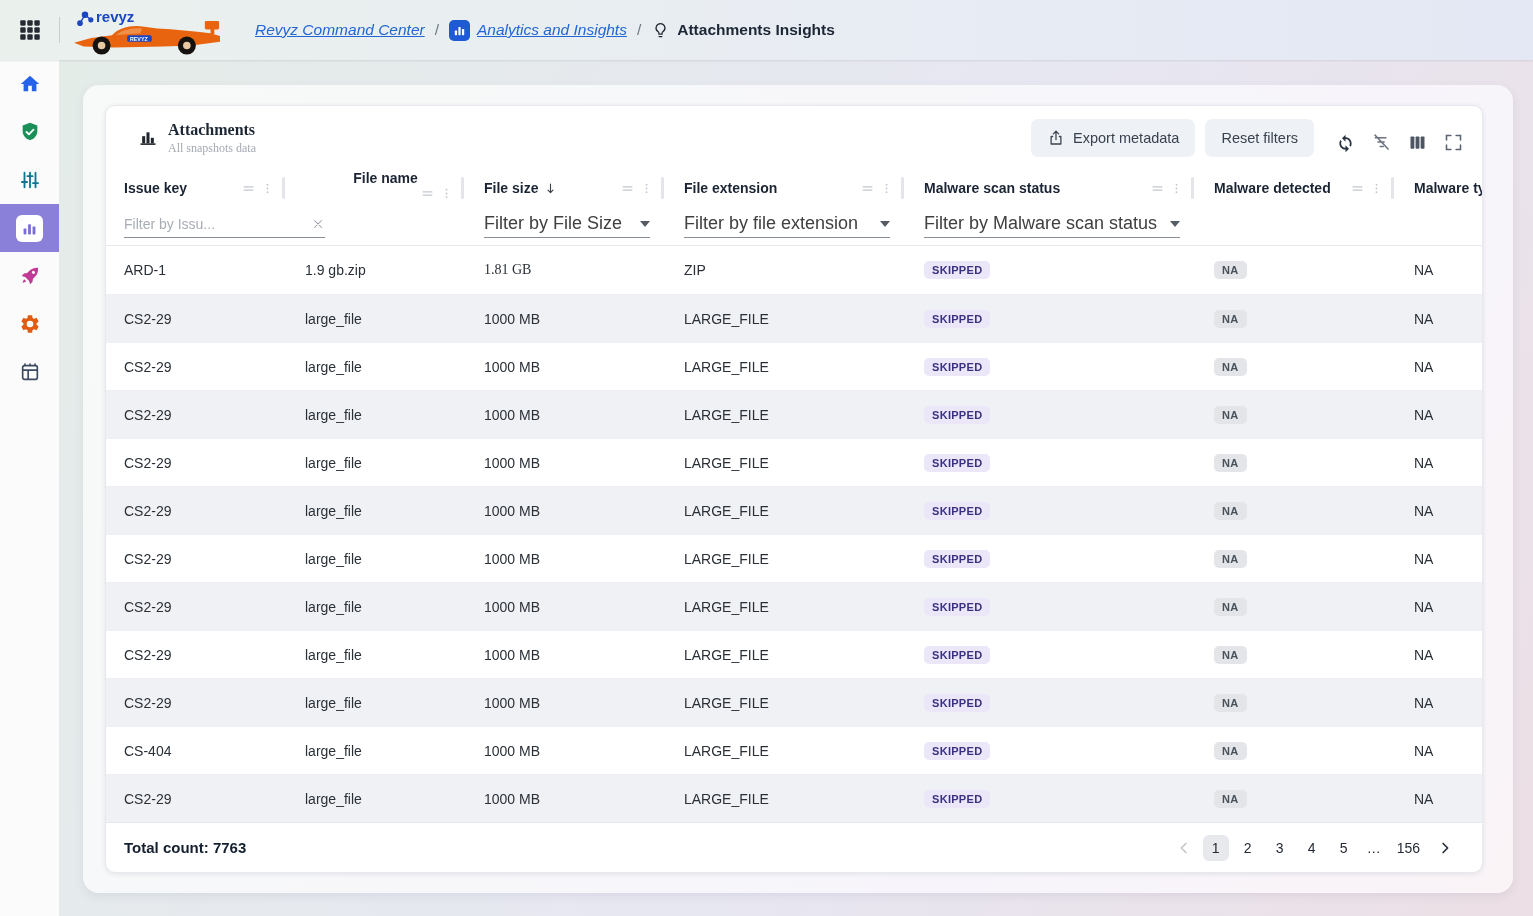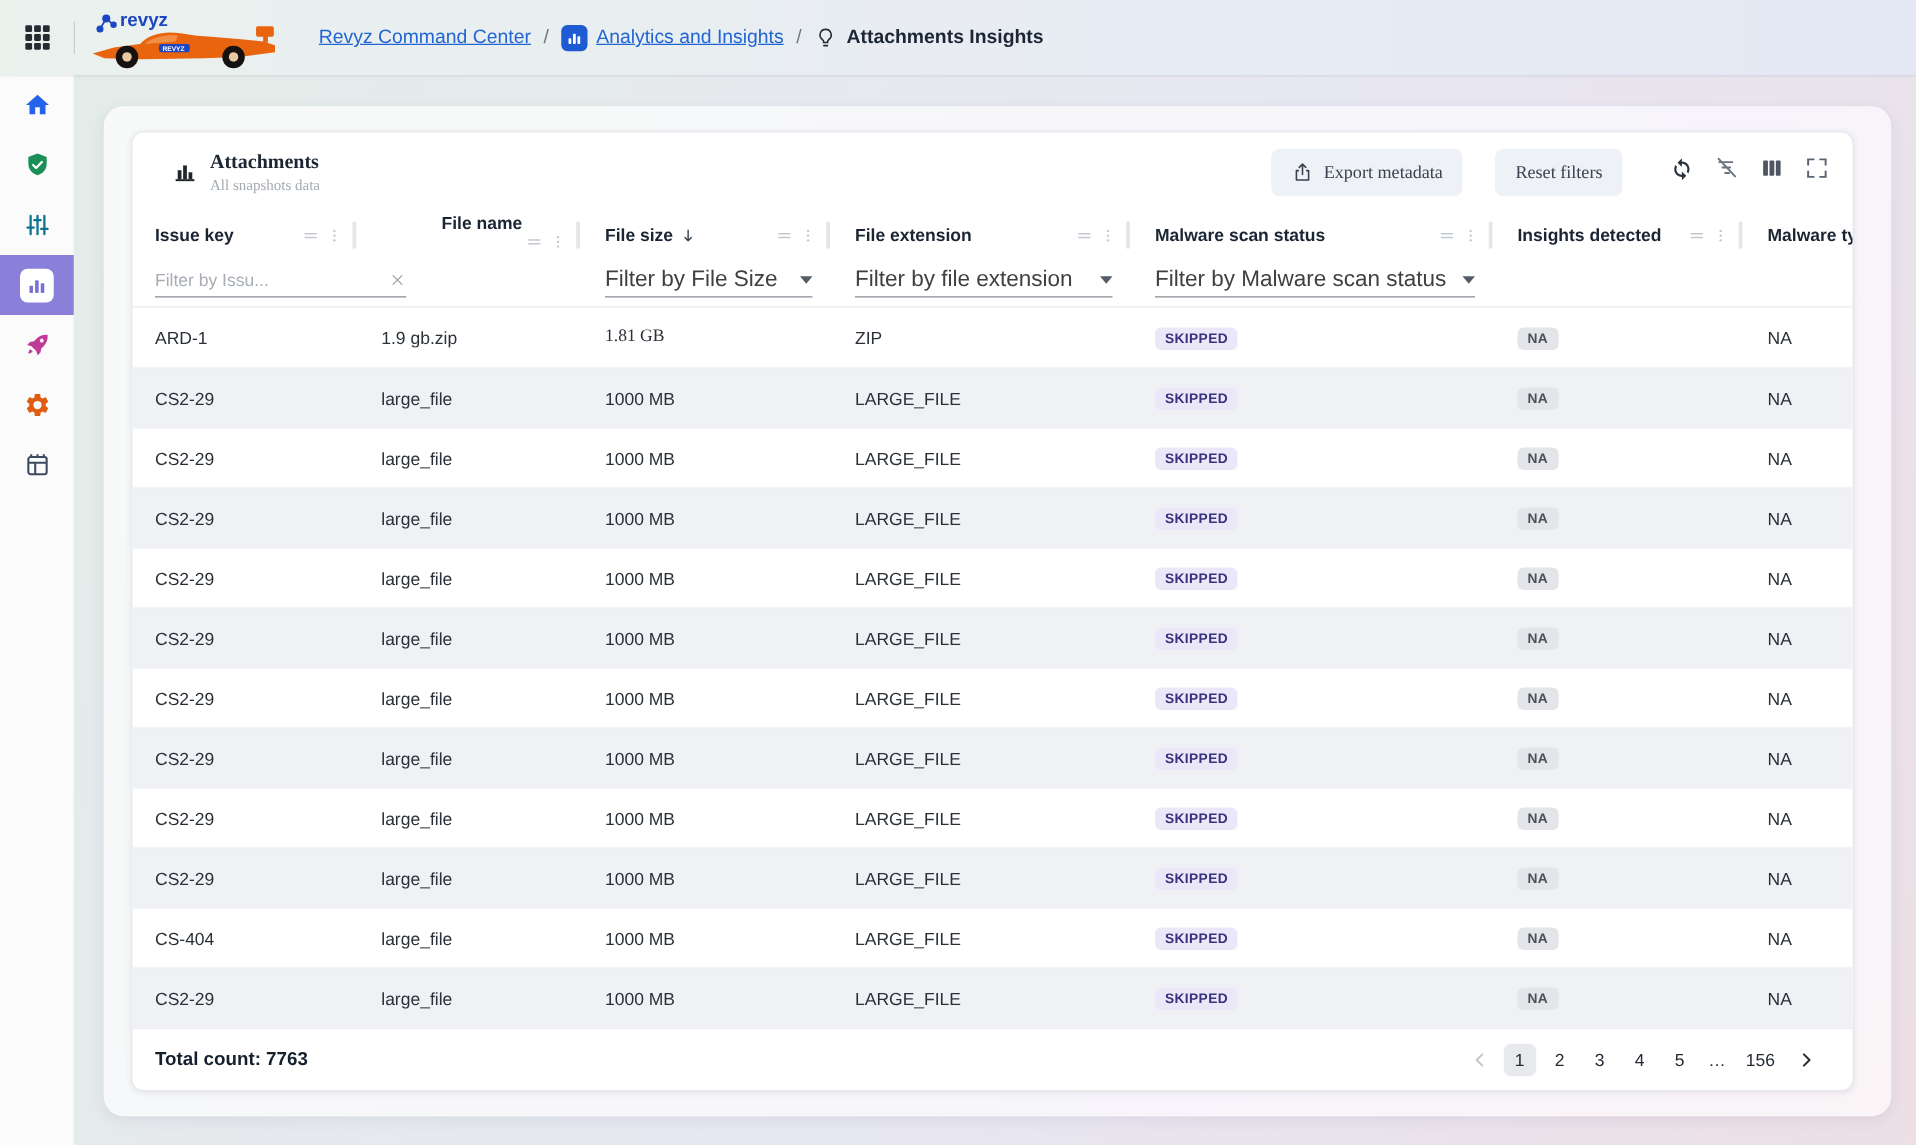--- a/index.html
+++ b/index.html
@@ -11,21 +11,21 @@
     background:linear-gradient(90deg,#eaf1ed 0%,#e8ecf3 55%,#e4e8f4 100%);
     box-shadow:0 1px 2px rgba(30,40,60,.10); display:flex; align-items:center; z-index:5; }
   .grid-btn { width:59px; height:60px; display:flex; align-items:center; justify-content:center;
     background:transparent; border:none; cursor:pointer; }
   .top-divider { width:1px; height:26px; background:#c7d0cc; }
   .logo-wrap { position:relative; width:165px; height:56px; margin-left:8px; cursor:pointer; }
   .logo-mol { position:absolute; left:7px; top:7px; }
   .logo-text { position:absolute; left:28px; top:6px; font-size:15px; font-weight:700; color:#1b45c2; }
   .logo-car { position:absolute; left:2px; top:18px; }
   .crumbs { display:flex; align-items:center; gap:10px; margin-left:22px; font-size:15.5px; }
-  .crumb-link { color:#2266d3; text-decoration:underline; cursor:pointer; }
+  .crumb-link { color:#2266d3; text-decoration:underline; cursor:pointer;font-style:italic; }
   .crumb-sep { color:#6d7884; }
   .crumb-badge { width:21px; height:21px; border-radius:5px; background:#1e5ad1;
     display:inline-flex; align-items:center; justify-content:center; }
   .crumb-current { color:#1c2635; font-weight:700; }
   .crumb-item { display:flex; align-items:center; gap:7px; }
 
   
   .sidebar { position:absolute; left:0; top:60px; width:59px; height:856px;
     background:#fafbfa; z-index:4; }
   .sb-item { width:59px; height:48px; display:flex; align-items:center; justify-content:center; cursor:pointer; }
@@ -43,21 +43,21 @@
     border:1px solid #e7e9ee; border-radius:10px; box-shadow:0 1px 5px rgba(40,50,80,.10);
     overflow:hidden; display:flex; flex-direction:column; }
 
   
   .card-head { height:64px; flex:0 0 auto; display:flex; align-items:center;
     padding:0 14px 0 32px; }
   .title-group { display:flex; align-items:center; gap:10px; }
   .title-col { display:flex; flex-direction:column;font-family:Liberation Serif, serif; }
   .card-title { font-size:16px; font-weight:700; color:#1d2633; }
   .card-subtitle { font-size:12px; color:#a4aab3; margin-top:2px; }
-  .toolbar { margin-left:auto; display:flex; align-items:flex-start; gap:26px;font-family:Liberation Serif, serif; }
+  .toolbar { margin-left:auto; display:flex; align-items:flex-end; gap:10px; }
   .tb-btn { height:38px; padding:0 16px; border:none; border-radius:7px; background:#eef1f6;
     color:#39434f; font-size:14.5px; font-weight:500; font-family:inherit;
     display:flex; align-items:center; gap:8px; cursor:pointer; }
   .tb-icon-btn { width:30px; height:30px; border:none; background:transparent; cursor:pointer;
     display:flex; align-items:center; justify-content:center; margin-left:6px; }
 
   
   .t-head { height:36px; flex:0 0 auto; display:flex; align-items:center; white-space:nowrap; }
   .th { height:100%; display:flex; align-items:center; padding-left:18px; position:relative; flex:0 0 auto; }
   .th-label { font-size:14px; font-weight:700; color:#1a2433; }
@@ -380,21 +380,21 @@
                     <circle cx="12" cy="6" r="1.5"></circle>
                     <circle cx="12" cy="12" r="1.5"></circle>
                     <circle cx="12" cy="18" r="1.5"></circle>
                   </g>
                 </svg>
               </span>
             </span>
             <span class="sep"></span>
           </div>
           <div class="th" style="width: 200px;">
-            <span class="th-label">Insights detected</span>
+            <span class="th-label">Malware detected</span>
             <span class="th-tools">
               <span>
                 <svg width="15" height="15" viewBox="0 0 24 24">
                   <path fill="none" stroke="#c3c8cf" stroke-width="2" stroke-linecap="round" d="M5 9.5h14M5 14.5h14"></path>
                 </svg>
               </span>
               <span>
                 <svg width="15" height="15" viewBox="0 0 24 24">
                   <g fill="#c3c8cf">
                     <circle cx="12" cy="6" r="1.5"></circle>

